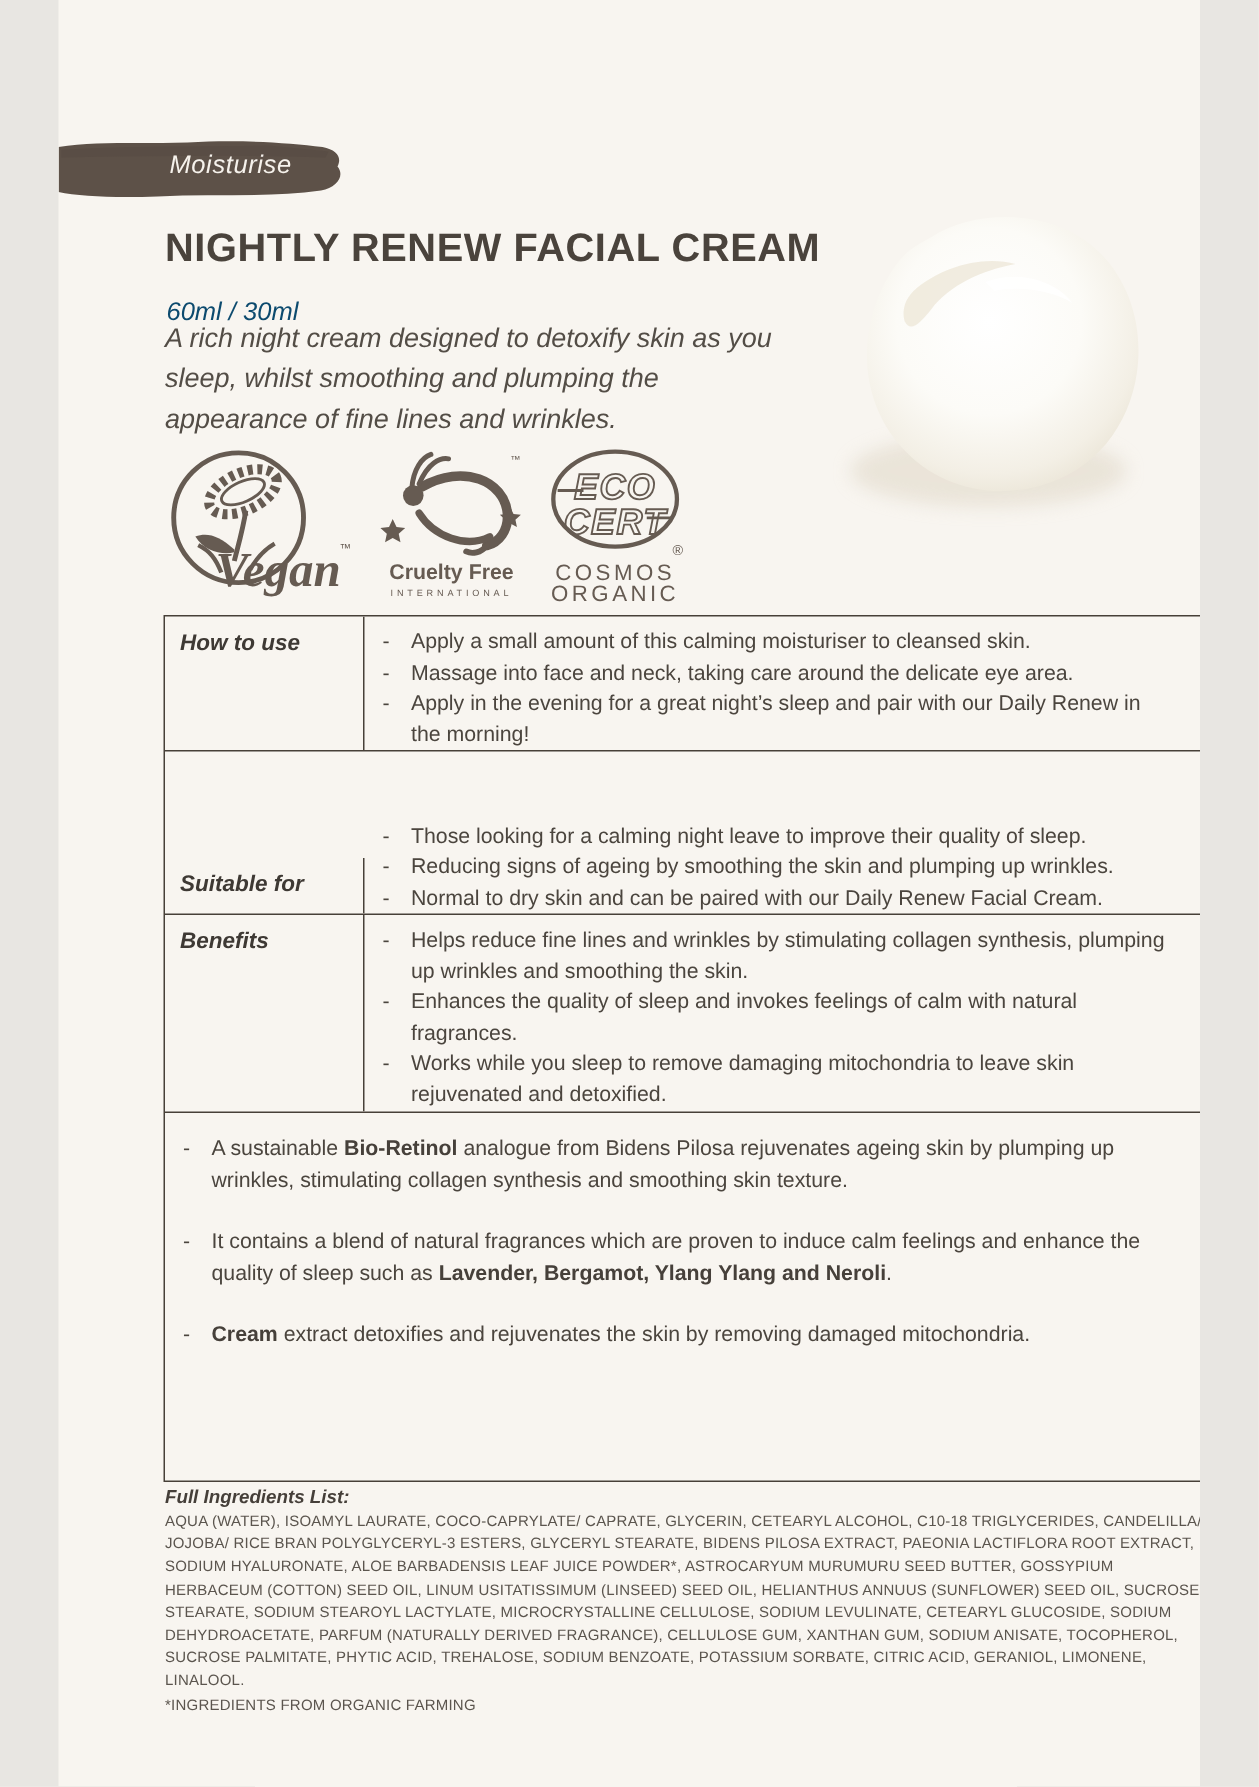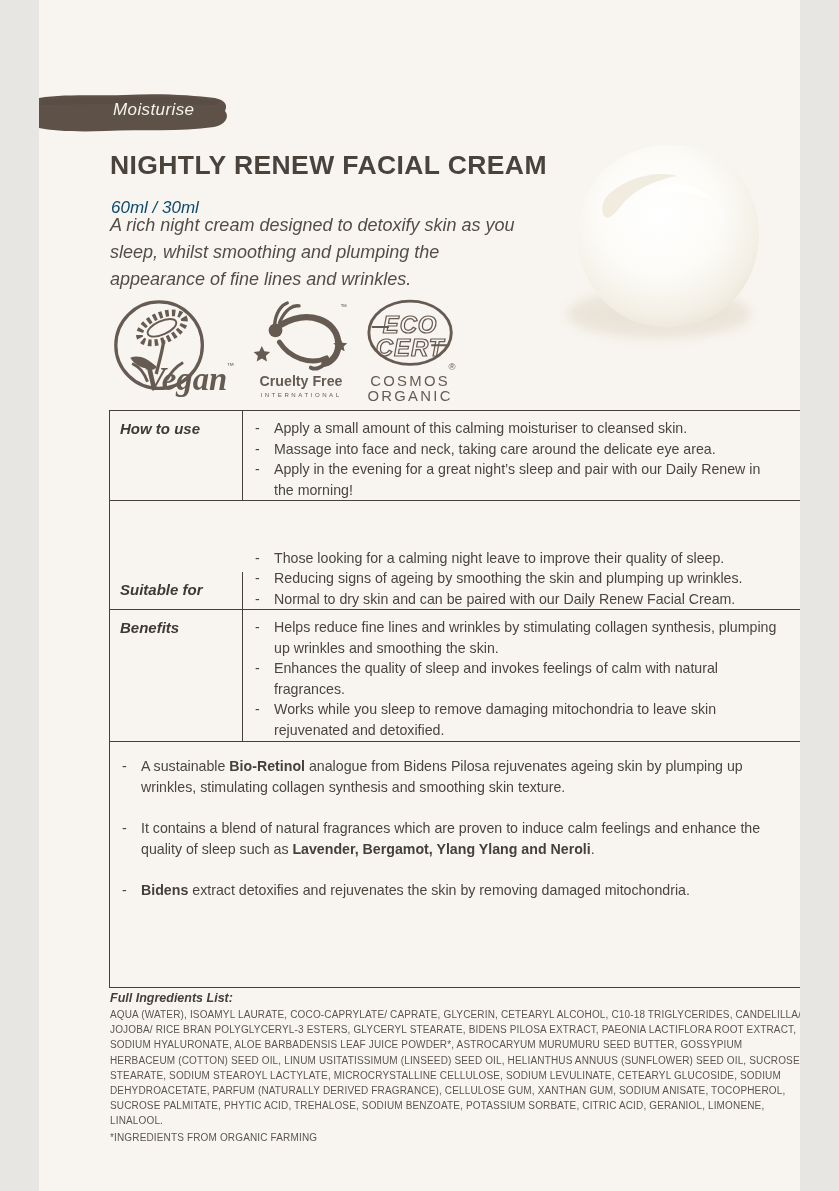--- a/index.html
+++ b/index.html
@@ -228,21 +228,21 @@
           <div class="bullet">
             <span class="dash">-</span>
             <span class="btext"><span>A sustainable </span><strong>Bio-Retinol</strong><span> analogue from Bidens Pilosa rejuvenates ageing skin by plumping up wrinkles, stimulating collagen synthesis and smoothing skin texture.</span></span>
           </div>
           <div class="bullet">
             <span class="dash">-</span>
             <span class="btext"><span>It contains a blend of natural fragrances which are proven to induce calm feelings and enhance the quality of sleep such as </span><strong>Lavender, Bergamot, Ylang Ylang and Neroli</strong><span>.</span></span>
           </div>
           <div class="bullet">
             <span class="dash">-</span>
-            <span class="btext"><strong>Bidens</strong><span> extract detoxifies and rejuvenates the skin by removing damaged mitochondria.</span></span>
+            <span class="btext"><strong>Cream</strong><span> extract detoxifies and rejuvenates the skin by removing damaged mitochondria.</span></span>
           </div>
         </div>
       </div>
     </div>
 
   <div class="ing-head">Full Ingredients List:</div>
   <div class="ing-block">
     <div>AQUA (WATER), ISOAMYL LAURATE, COCO-CAPRYLATE/ CAPRATE, GLYCERIN, CETEARYL ALCOHOL, C10-18 TRIGLYCERIDES, CANDELILLA/ JOJOBA/ RICE BRAN POLYGLYCERYL-3 ESTERS, GLYCERYL STEARATE, BIDENS PILOSA EXTRACT, PAEONIA LACTIFLORA ROOT EXTRACT, SODIUM HYALURONATE, ALOE BARBADENSIS LEAF JUICE POWDER*, ASTROCARYUM MURUMURU SEED BUTTER, GOSSYPIUM HERBACEUM (COTTON) SEED OIL, LINUM USITATISSIMUM (LINSEED) SEED OIL, HELIANTHUS ANNUUS (SUNFLOWER) SEED OIL, SUCROSE STEARATE, SODIUM STEAROYL LACTYLATE, MICROCRYSTALLINE CELLULOSE, SODIUM LEVULINATE, CETEARYL GLUCOSIDE, SODIUM DEHYDROACETATE, PARFUM (NATURALLY DERIVED FRAGRANCE), CELLULOSE GUM, XANTHAN GUM, SODIUM ANISATE, TOCOPHEROL, SUCROSE PALMITATE, PHYTIC ACID, TREHALOSE, SODIUM BENZOATE, POTASSIUM SORBATE, CITRIC ACID, GERANIOL, LIMONENE, LINALOOL.</div>
     <div class="ing-note">*INGREDIENTS FROM ORGANIC FARMING</div>
   </div>

